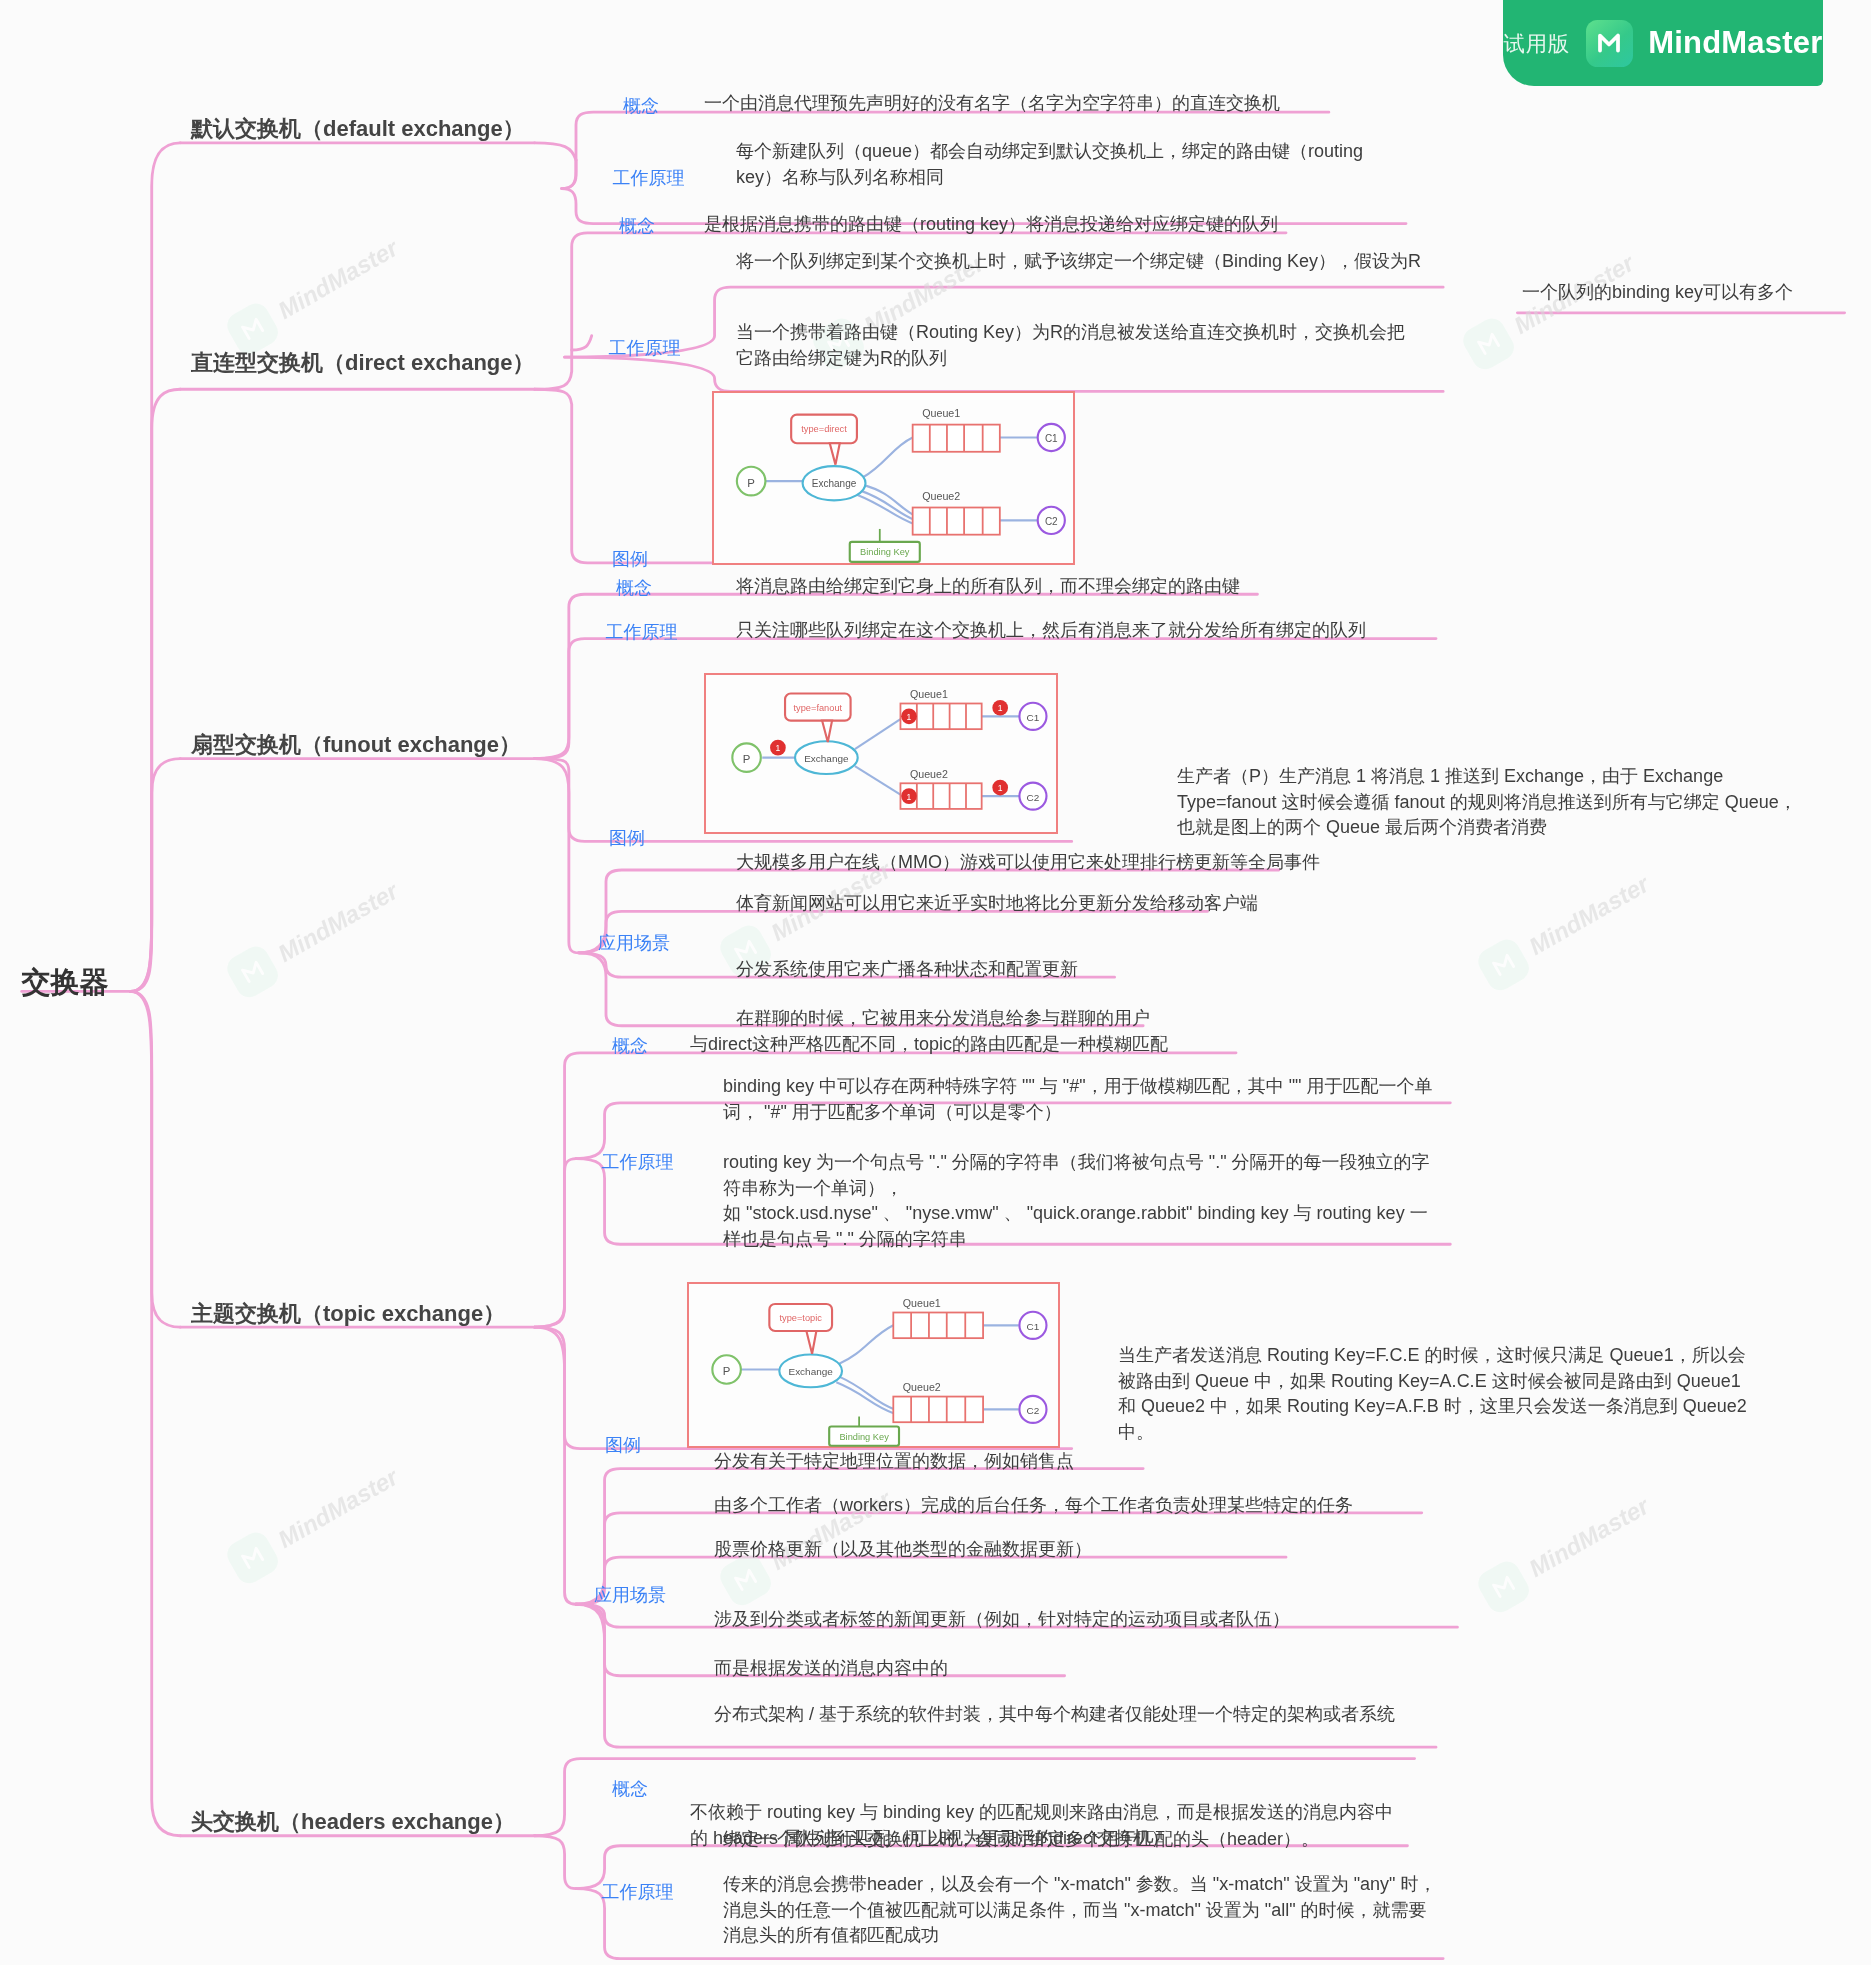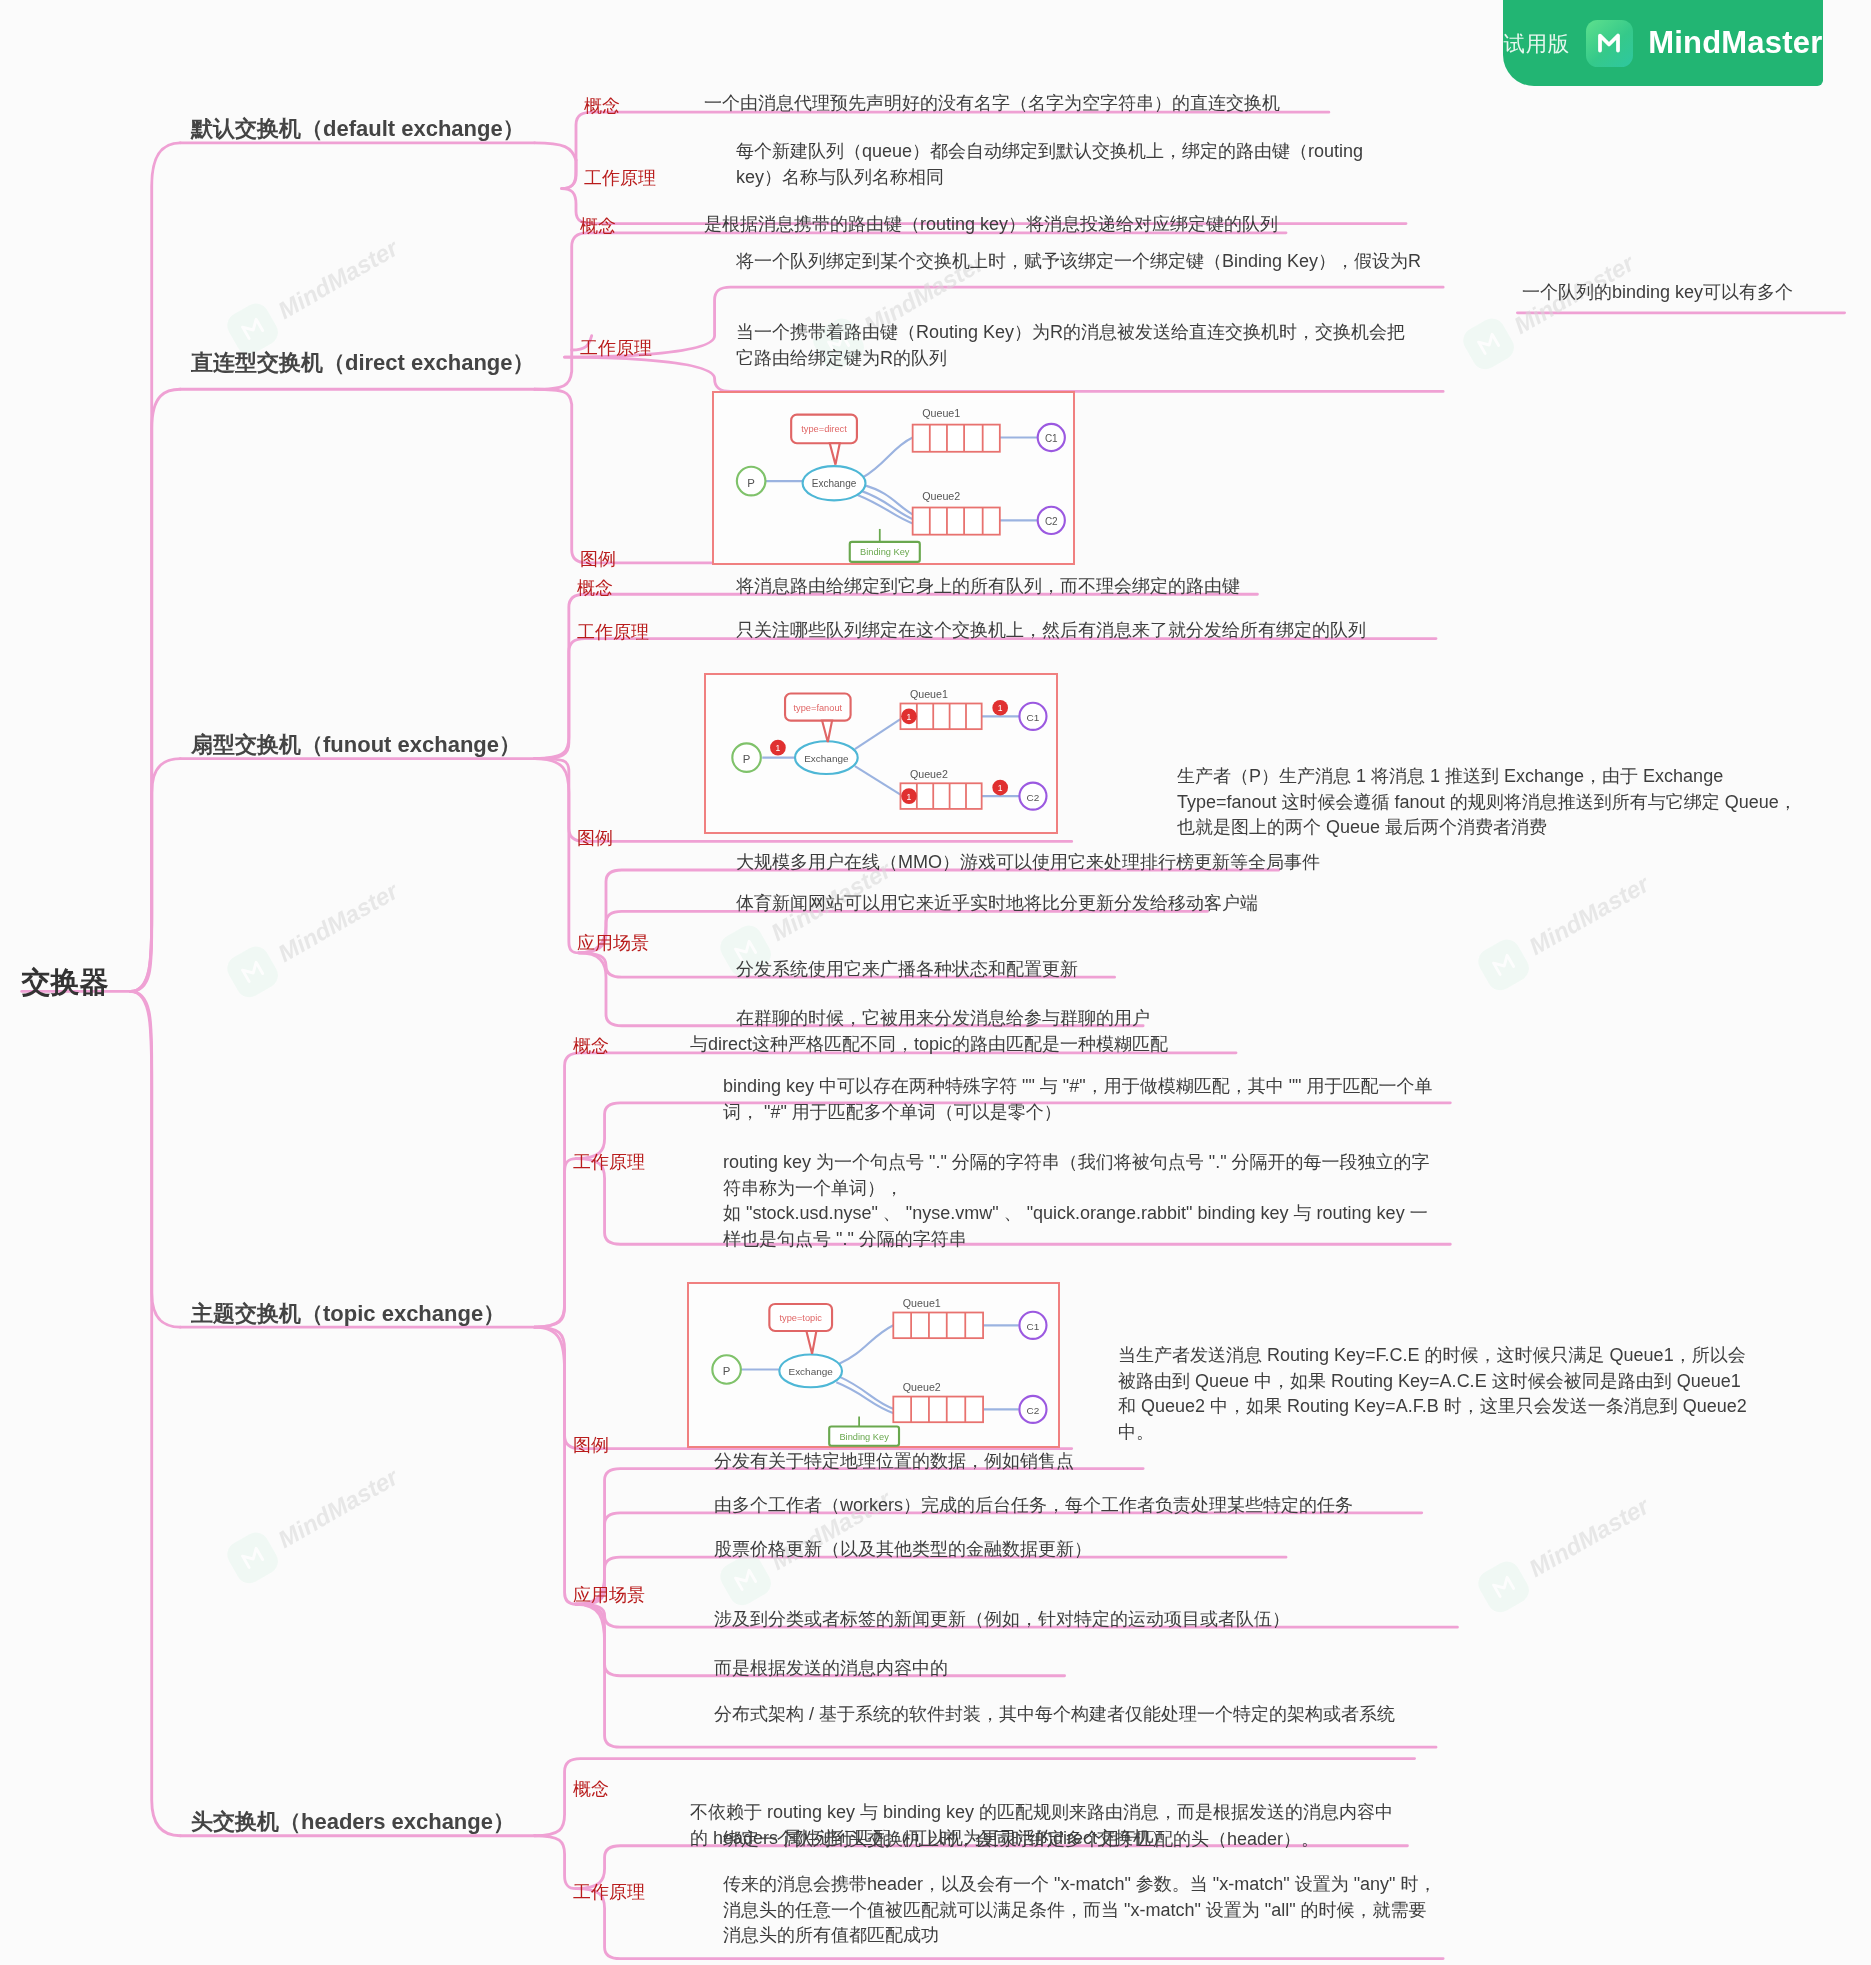--- a/index.html
+++ b/index.html
@@ -41,21 +41,21 @@
   .wm .wm-mark { width:44px; height:44px; border-radius:13px; background:#e8f7ef;
     display:flex; align-items:center; justify-content:center; }
   .wm .wm-txt { color:#d8d8d8; font-size:24px; font-weight:bold; font-style:italic; }
 
   
   .node { position:absolute; z-index:10; }
   .node .txt { display:block; white-space:pre-wrap; }
 
   .root-node .txt { font-size:29px; font-weight:bold; color:#333; }
   .branch-node .txt { font-size:22px; font-weight:bold; color:#444; }
-  .cat-node .txt { font-size:18px; color:#b91c1c; }
+  .cat-node .txt { font-size:18px; color:#3b82f6;text-align:center; }
   .leaf-node .txt { font-size:18px; color:#3d3d3d; line-height:1.42; }
   .side-note .txt { font-size:18px; color:#3d3d3d; line-height:1.42; }
 
   
   .diagram {
     position:absolute; z-index:11;
     border:2.1px solid #f08080; background:#fdfdfd;
   }
 </style>
 </head>

